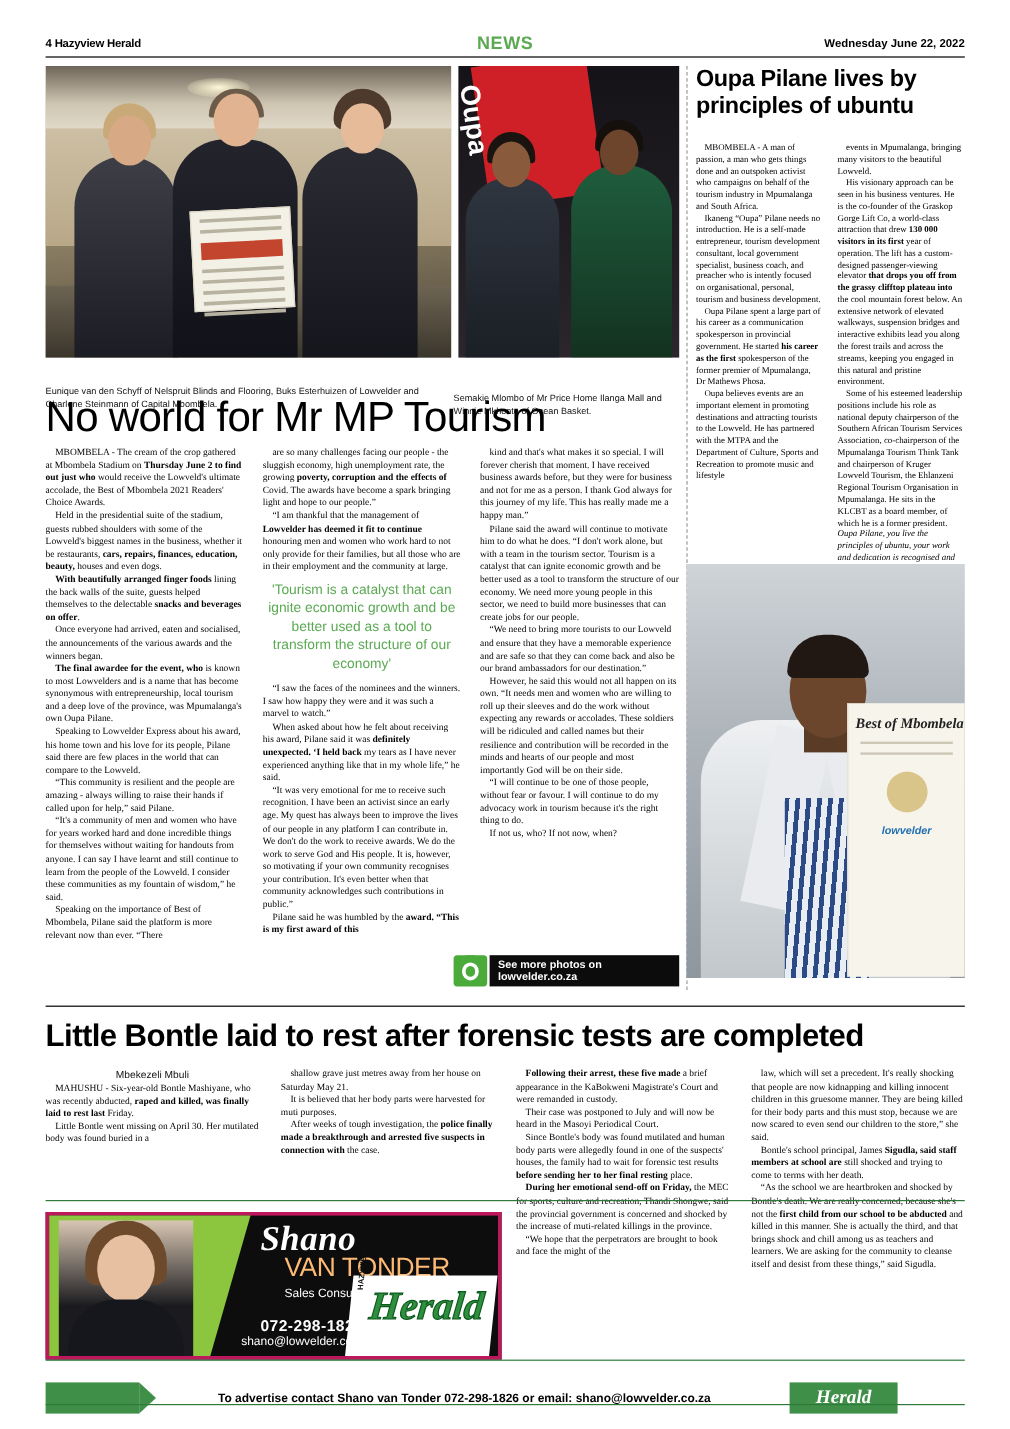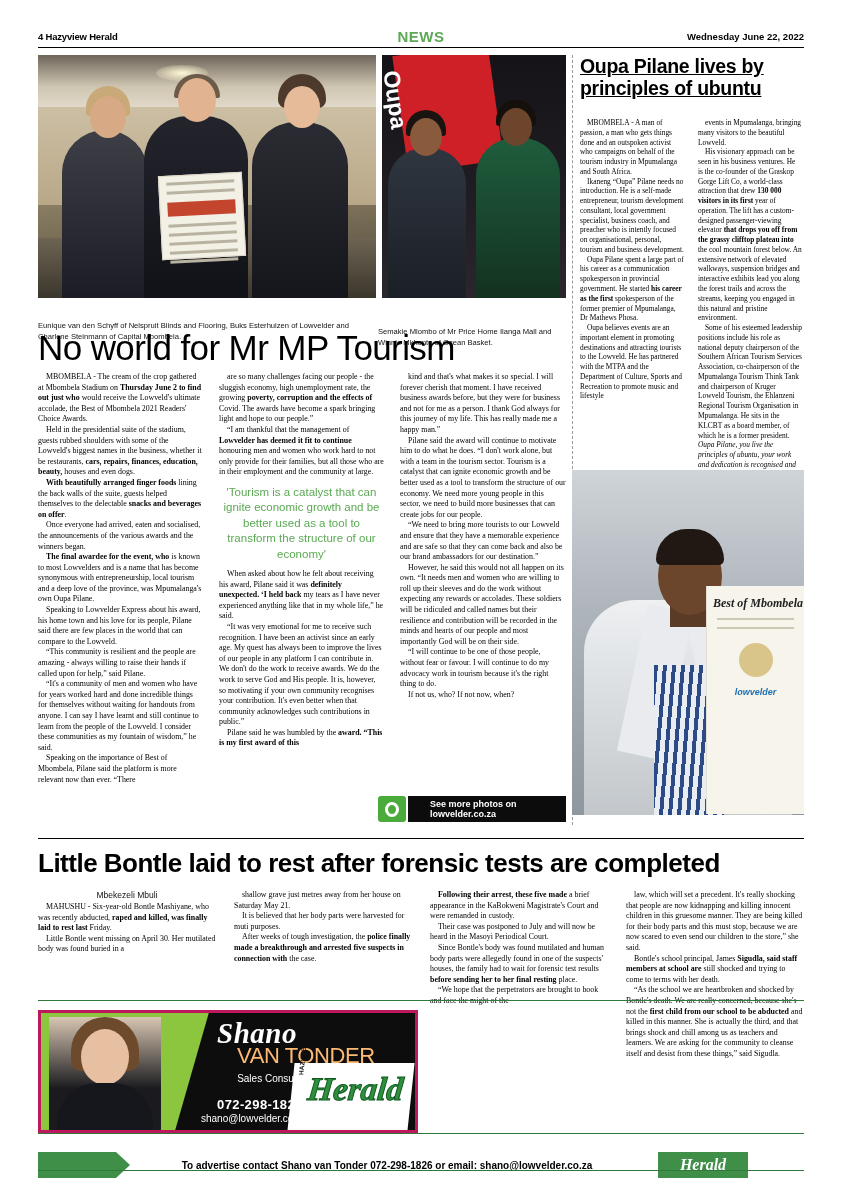--- a/index.html
+++ b/index.html
@@ -124,21 +124,21 @@
   .pullquote {
     font-family:"Liberation Sans", sans-serif;
     color:#5ba953; font-size:11.5px; line-height:1.34; text-align:center;
     margin: 7px 0 7px 0;
   }
 
   
   .right-art { position:absolute; left:580px; top:56px; width:224px; }
   .headline-right {
     font-family:"Liberation Sans", sans-serif; font-size:19.5px; line-height:1.12;
-    color:#000; letter-spacing:-0.3px;text-decoration:underline;
+    color:#000; letter-spacing:-0.3px;
   }
   .right-cols { position:absolute; left:580px; top:118px; width:224px; height:480px; }
   .rcol { position:absolute; top:0; width:104px; }
   .rcol.r1 { left:0; }
   .rcol.r2 { left:118px; }
   .rbody { font-family:"Liberation Serif", serif; font-size:7.4px; line-height:1.32; color:#000; }
   .rbody p { text-indent:7px; margin:0; }
   .rbody p.noind { text-indent:0; }
   .rbody i { font-style: italic; }
 
@@ -177,21 +177,21 @@
   }
   .seemore .camera .lens {
     position:absolute; left:7px; top:6px; width:14px; height:15px; border-radius:50%;
     border:3px solid #fff;
   }
   .seemore .camera .hump {
     position:absolute; left:9px; top:0px; width:10px; height:5px; background:#4aab3b; border-radius:2px 2px 0 0;
   }
   .seemore .bar {
     position:absolute; left:30px; top:-2px; height:26px; right:0; background:#0c0c0c;
-    display:flex; align-items:center; padding-left:22px;
+    display:flex; align-items:center; padding-left:7px;
   }
   .seemore .bar span {
     font-family:"Liberation Sans", sans-serif; font-size:9px; font-weight:bold; color:#fff;
   }
   .cap-pilane { position:absolute; left:572px; top:798px; width:232px; }
 
   
   .hrule-bottom { position:absolute; left:38px; top:838px; width:766px; border-top:1.6px solid #000; }
   .headline-bottom {
     position:absolute; left:38px; top:848px; width:766px;
@@ -361,20 +361,21 @@
           <p>Speaking on the importance of Best of Mbombela, Pilane said the platform is more relevant now than ever. “There</p>
         </div>
     </div>
     <div class="col c2">
       <div class="bodytext">
           <p>are so many challenges facing our people - the sluggish economy, high unemployment rate, the growing <b>poverty, corruption and the effects of</b> Covid. The awards have become a spark bringing light and hope to our people.”</p>
           <p>“I am thankful that the management of <b>Lowvelder has deemed it fit to continue</b> honouring men and women who work hard to not only provide for their families, but all those who are in their employment and the community at large.</p>
         </div>
       <div class="pullquote">'Tourism is a catalyst that can ignite economic growth and be better used as a tool to transform the structure of our economy'</div>
       <div class="bodytext">
+          <p>“I saw the faces of the nominees and the winners. I saw how happy they were and it was such a marvel to watch.”</p>
           <p>When asked about how he felt about receiving his award, Pilane said it was <b>definitely unexpected. ‘I held back</b> my tears as I have never experienced anything like that in my whole life,” he said.</p>
           <p>“It was very emotional for me to receive such recognition. I have been an activist since an early age. My quest has always been to improve the lives of our people in any platform I can contribute in. We don't do the work to receive awards. We do the work to serve God and His people. It is, however, so motivating if your own community recognises your contribution. It's even better when that community acknowledges such contributions in public.”</p>
           <p>Pilane said he was humbled by the <b>award. “This is my first award of this</b></p>
         </div>
     </div>
     <div class="col c3">
       <div class="bodytext">
           <p>kind and that's what makes it so special. I will forever cherish that moment. I have received business awards before, but they were for business and not for me as a person. I thank God always for this journey of my life. This has really made me a happy man.”</p>
           <p>Pilane said the award will continue to motivate him to do what he does. “I don't work alone, but with a team in the tourism sector. Tourism is a catalyst that can ignite economic growth and be better used as a tool to transform the structure of our economy. We need more young people in this sector, we need to build more businesses that can create jobs for our people.</p>
           <p>“We need to bring more tourists to our Lowveld and ensure that they have a memorable experience and are safe so that they can come back and also be our brand ambassadors for our destination.”</p>
@@ -454,20 +455,21 @@
           <p>shallow grave just metres away from her house on Saturday May 21.</p>
           <p>It is believed that her body parts were harvested for muti purposes.</p>
           <p>After weeks of tough investigation, the <b>police finally made a breakthrough and arrested five suspects in connection with</b> the case.</p>
         </div>
     </div>
     <div class="bcol b3">
       <div class="bodytext">
           <p><b>Following their arrest, these five made</b> a brief appearance in the KaBokweni Magistrate's Court and were remanded in custody.</p>
           <p>Their case was postponed to July and will now be heard in the Masoyi Periodical Court.</p>
           <p>Since Bontle's body was found mutilated and human body parts were allegedly found in one of the suspects' houses, the family had to wait for forensic test results <b>before sending her to her final resting</b> place.</p>
+          <p><b>During her emotional send-off on Friday,</b> the MEC for sports, culture and recreation, Thandi Shongwe, said the provincial government is concerned and shocked by the increase of muti-related killings in the province.</p>
           <p>“We hope that the perpetrators are brought to book and face the might of the</p>
         </div>
     </div>
     <div class="bcol b4">
       <div class="bodytext">
           <p>law, which will set a precedent. It's really shocking that people are now kidnapping and killing innocent children in this gruesome manner. They are being killed for their body parts and this must stop, because we are now scared to even send our children to the store,” she said.</p>
           <p>Bontle's school principal, James <b>Sigudla, said staff members at school are</b> still shocked and trying to come to terms with her death.</p>
           <p>“As the school we are heartbroken and shocked by Bontle's death. We are really concerned, because she's not the <b>first child from our school to be abducted</b> and killed in this manner. She is actually the third, and that brings shock and chill among us as teachers and learners. We are asking for the community to cleanse itself and desist from these things,” said Sigudla.</p>
         </div>
     </div>

